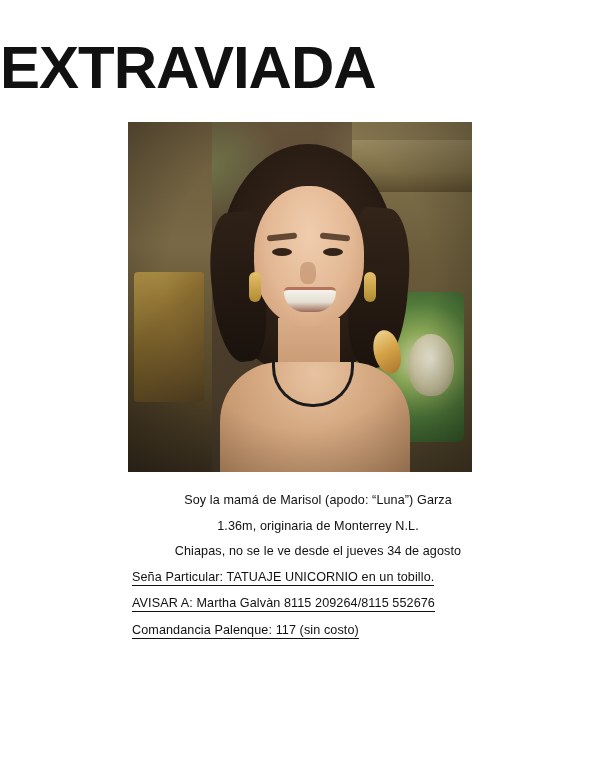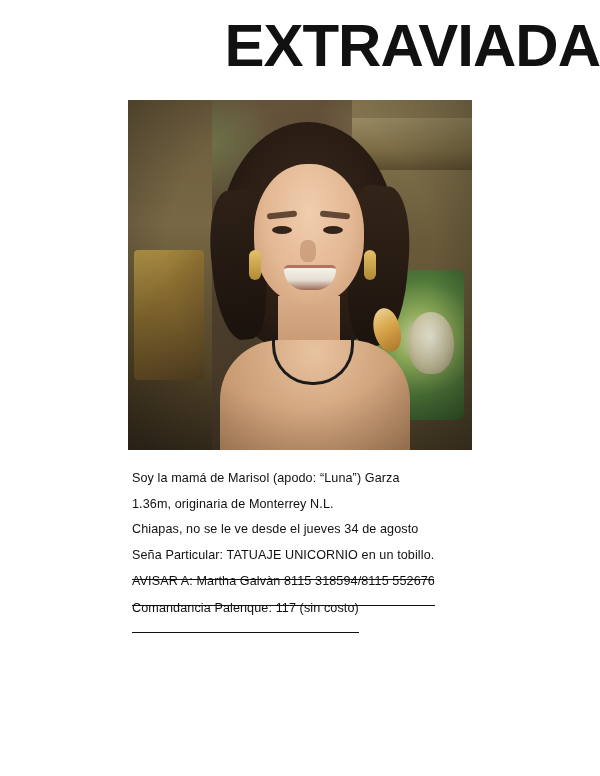--- a/index.html
+++ b/index.html
@@ -15,27 +15,27 @@
     overflow: hidden;
   }
   .poster {
     position: relative;
     width: 600px;
     height: 776px;
     background: #ffffff;
     box-sizing: border-box;
   }
   .headline {
-    text-align: right;
+    text-align: left;
     font-family: "Liberation Sans", sans-serif;
     font-weight: bold;
     font-size: 60px;
     letter-spacing: -1px;
     line-height: 1;
-    padding-top: 16px;
+    padding-top: 38px;
     color: #111111;
   }
   .photo-wrap {
     margin: 24px auto 0 auto;
     width: 344px;
     height: 350px;
     position: relative;
     overflow: hidden;
     background: #5a4a3a;
   }
@@ -207,24 +207,25 @@
     font-size: 12.6px;
     line-height: 1.0;
     color: #111111;
   }
   .body-text p {
     margin: 0 0 14px 0;
     letter-spacing: 0.1px;
   }
   .body-text p.tight {
     margin-bottom: 13px;
+    text-align: center;
   }
   .body-text p.underline span {
     border-bottom: 1px solid #111111;
-    padding-bottom: 17px;
+    padding-bottom: 1px;
     text-align: right;
   }
 </style>
 </head>
 <body>
 
 <div class="poster">
 
   <div class="headline">EXTRAVIADA</div>
 
@@ -251,17 +252,17 @@
     <div class="earring-big"></div>
     <div class="necklace"></div>
     <div class="vignette"></div>
   </div>
 
   <div class="body-text">
     <p class="tight">Soy la mamá de Marisol (apodo: “Luna”) Garza</p>
     <p class="tight">1.36m, originaria  de Monterrey N.L.</p>
     <p class="tight">Chiapas,  no se le ve desde el jueves 34 de agosto</p>
     <p class="underline"><span>Seña Particular:  TATUAJE UNICORNIO en un tobillo.</span></p>
-    <p class="underline"><span>AVISAR A: Martha  Galvàn  8115 318594/8115 552676</span></p>
+    <p class="underline"><span>AVISAR A: Martha  Galvàn  8115 209264/8115 552676</span></p>
     <p class="underline"><span>Comandancia  Palenque: 117 (sin costo)</span></p>
   </div>
 
 </div>
 
 </body></html>

